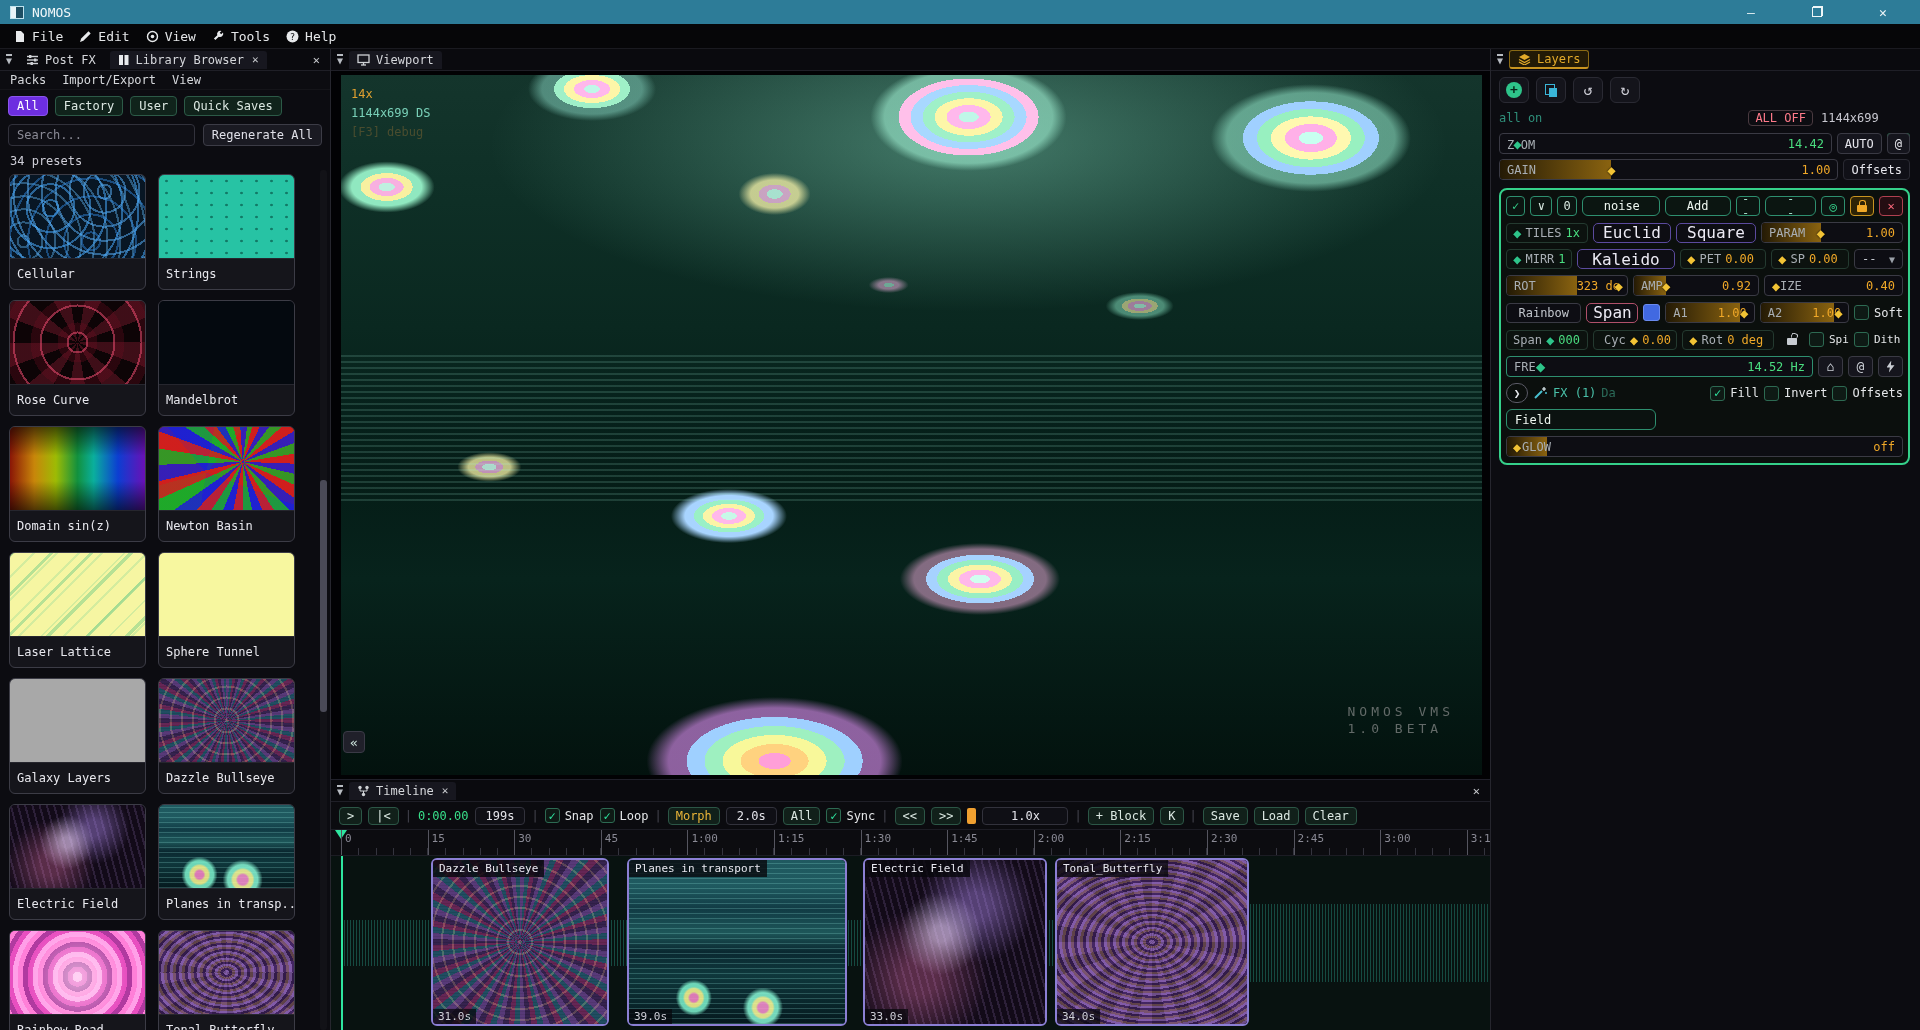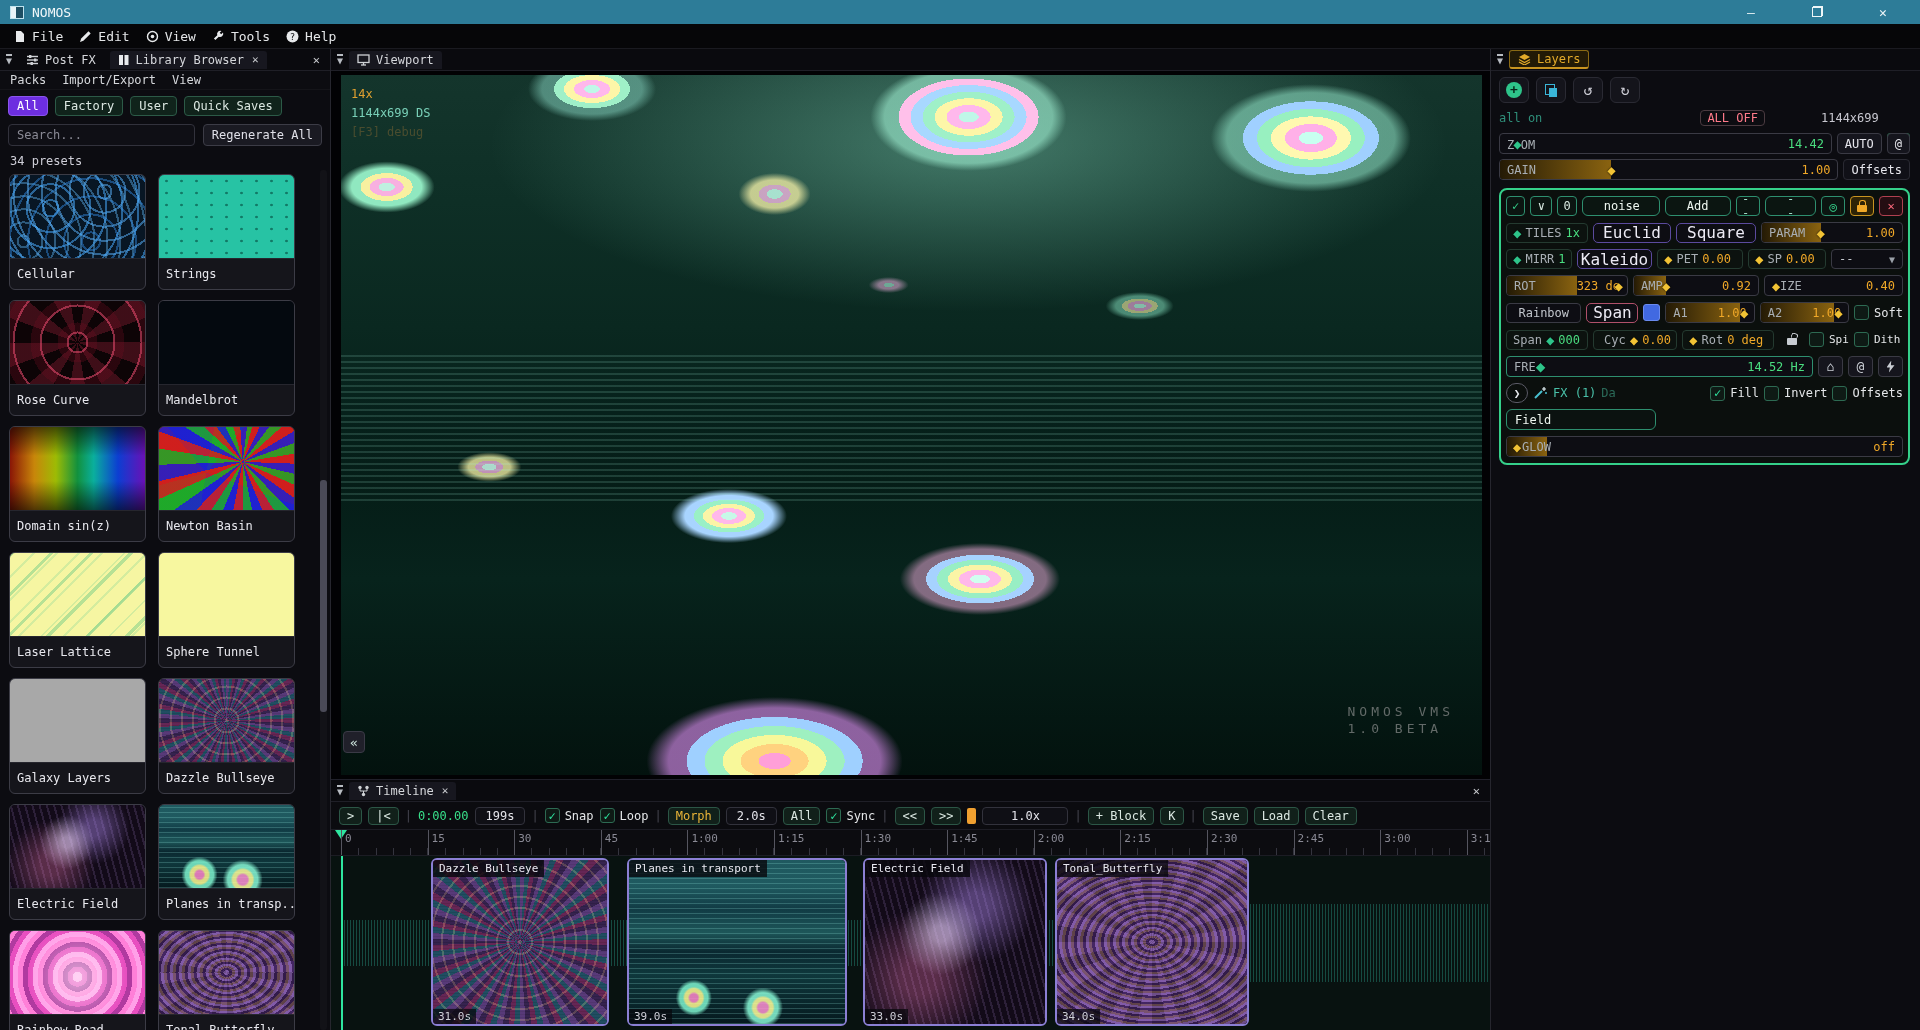--- a/index.html
+++ b/index.html
@@ -146,21 +146,21 @@
   .rp-body{padding:6px 10px 0 8px;display:flex;flex-direction:column;gap:5px;}
   .rp-toolbar{display:flex;gap:7px;}
   .tool-btn{width:30px;height:26px;background:#14141b;border:1px solid #2a2a33;border-radius:6px;display:flex;align-items:center;justify-content:center;color:#d0d0d8;font-size:15px;}
   .plus-circle{width:16px;height:16px;border-radius:50%;background:#2ec48a;color:#07271a;font-size:13px;font-weight:bold;display:flex;align-items:center;justify-content:center;line-height:0;}
   .ic-copy{width:12px;height:13px;position:relative;}
   .ic-copy::before{content:"";position:absolute;left:0;top:0;width:8px;height:9px;border:1px solid #3ab6d8;}
   .ic-copy::after{content:"";position:absolute;right:0;bottom:0;width:8px;height:9px;background:#3ab6d8;}
   .rp-status{display:flex;align-items:center;gap:8px;height:20px;}
   .all-on{color:#2f8f7a;}
   .all-off{margin-left:auto;border:1px solid #4a3a40;border-radius:4px;color:#ff7a8a;padding:0 6px;font-size:12px;}
-  .res-text{color:#c8c8d0;margin-left:48px;}
+  .res-text{color:#c8c8d0;}
   .ds-badge{background:#153f2f;border:1px solid #2a7a55;border-radius:3px;color:#52e0a0;padding:0 4px;font-size:11px;margin-top:44px;}
   .slider{position:relative;display:flex;align-items:center;border:1px solid #3a3a44;border-radius:4px;background:#0d0d13;height:21px;padding:0 7px;overflow:hidden;}
   .slider .fill{position:absolute;left:0;top:0;bottom:0;background:linear-gradient(90deg,#241a05,#8a6310);}
   .slider .lab{color:#a8aeb4;z-index:1;white-space:nowrap;}
   .slider .val{margin-left:auto;z-index:1;white-space:nowrap;}
   .hdl{position:absolute;top:50%;transform:translate(-50%,-50%);color:#f2c335;font-size:14px;z-index:2;text-shadow:0 0 2px #000;}
   .hdl.g{color:#2ec48a;}
   .v-green{color:#4ade80;} .v-gold{color:#f0a828;} .v-grey{color:#a8aeb4;}
   .row{display:flex;align-items:center;gap:5px;}
   .sm-btn{height:21px;background:#15151d;border:1px solid #3a3a44;border-radius:4px;color:#e6e6ec;padding:0 7px;display:flex;align-items:center;justify-content:center;}
@@ -590,21 +590,21 @@
               <span class="val v-gold">1.00</span>
             </div>
           </div>
 
           <div class="row">
             <span class="param-chip" style="width:66px;">
                 <span class="hdl g" style="position:static;transform:none;">◆</span>
                 <span class="v-grey">MIRR</span>
                 <span class="v-green">1</span>
               </span>
-            <span class="pbtn" style="width:75px;text-align:right;">Kaleido</span>
+            <span class="pbtn" style="width:98px;text-align:right;">Kaleido</span>
             <span class="param-chip" style="width:86px;">
                 <span class="hdl" style="position:static;transform:none;">◆</span>
                 <span class="v-grey">PET</span>
                 <span class="v-gold">0.00</span>
               </span>
             <span class="param-chip" style="width:78px;">
                 <span class="hdl" style="position:static;transform:none;">◆</span>
                 <span class="v-grey">SP</span>
                 <span class="v-gold">0.00</span>
               </span>

